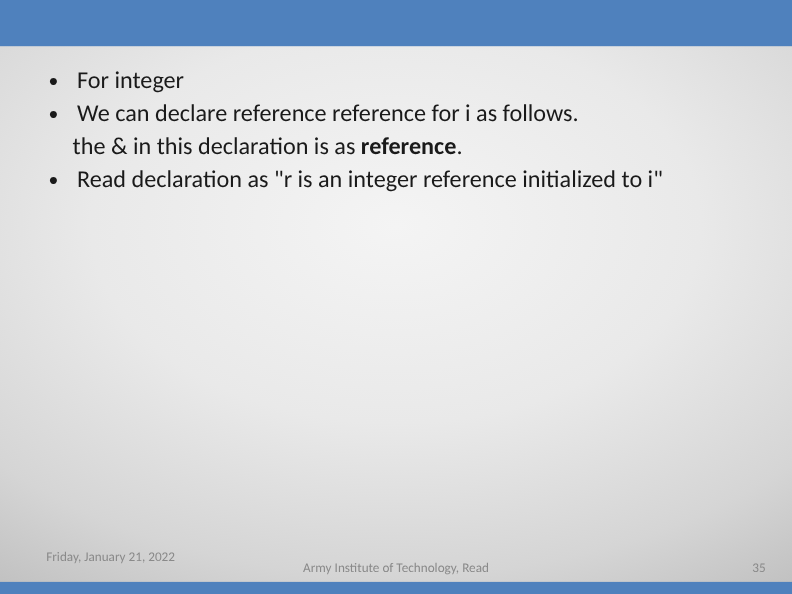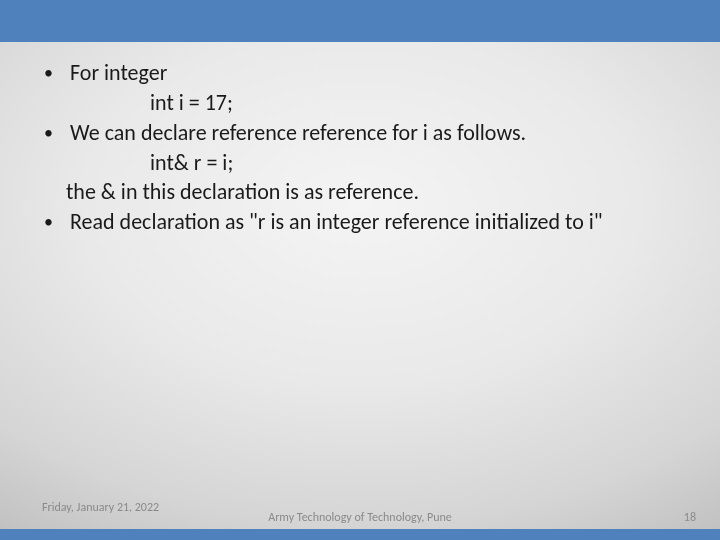--- a/index.html
+++ b/index.html
@@ -62,21 +62,21 @@
   .bullet-text {
     flex: 1;
   }
   .indent1 {
     padding-left: 110px;
   }
   .indent-sub {
     padding-left: 26px;
   }
   .bold {
-    font-weight: 400;
+    font-weight: 700;
   }
   .footer {
     position: absolute;
     bottom: 16px;
     left: 0;
     width: 100%;
     font-size: 12px;
     color: #8a8a8a;
   }
   .footer .date {
@@ -102,38 +102,36 @@
 
 <div class="slide">
   <div class="topbar"></div>
 
   <div class="content">
 
     <div class="bullet-row">
       <div class="bullet-dot">•</div>
       <div class="bullet-text">For integer</div>
     </div>
-    <div class="indent1">int i = 17;</div>
 
     <div class="bullet-row">
       <div class="bullet-dot">•</div>
       <div class="bullet-text">We can declare reference reference for i as follows.</div>
     </div>
-    <div class="indent1">int&amp; r = i;</div>
     <div class="indent-sub">
       <span>the &amp; in this declaration is as </span><span class="bold">reference</span><span>.</span>
     </div>
 
     <div class="bullet-row">
       <div class="bullet-dot">•</div>
       <div class="bullet-text">Read declaration as "r is an integer reference initialized to i"</div>
     </div>
 
   </div>
 
   <div class="footer">
     <div class="date">Friday, January 21, 2022</div>
-    <div class="inst">Army Technology of Technology, Pune</div>
-    <div class="page">18</div>
+    <div class="inst">Army Institute of Technology, Read</div>
+    <div class="page">35</div>
   </div>
 
   <div class="bottombar"></div>
 </div>
 
 </body></html>

